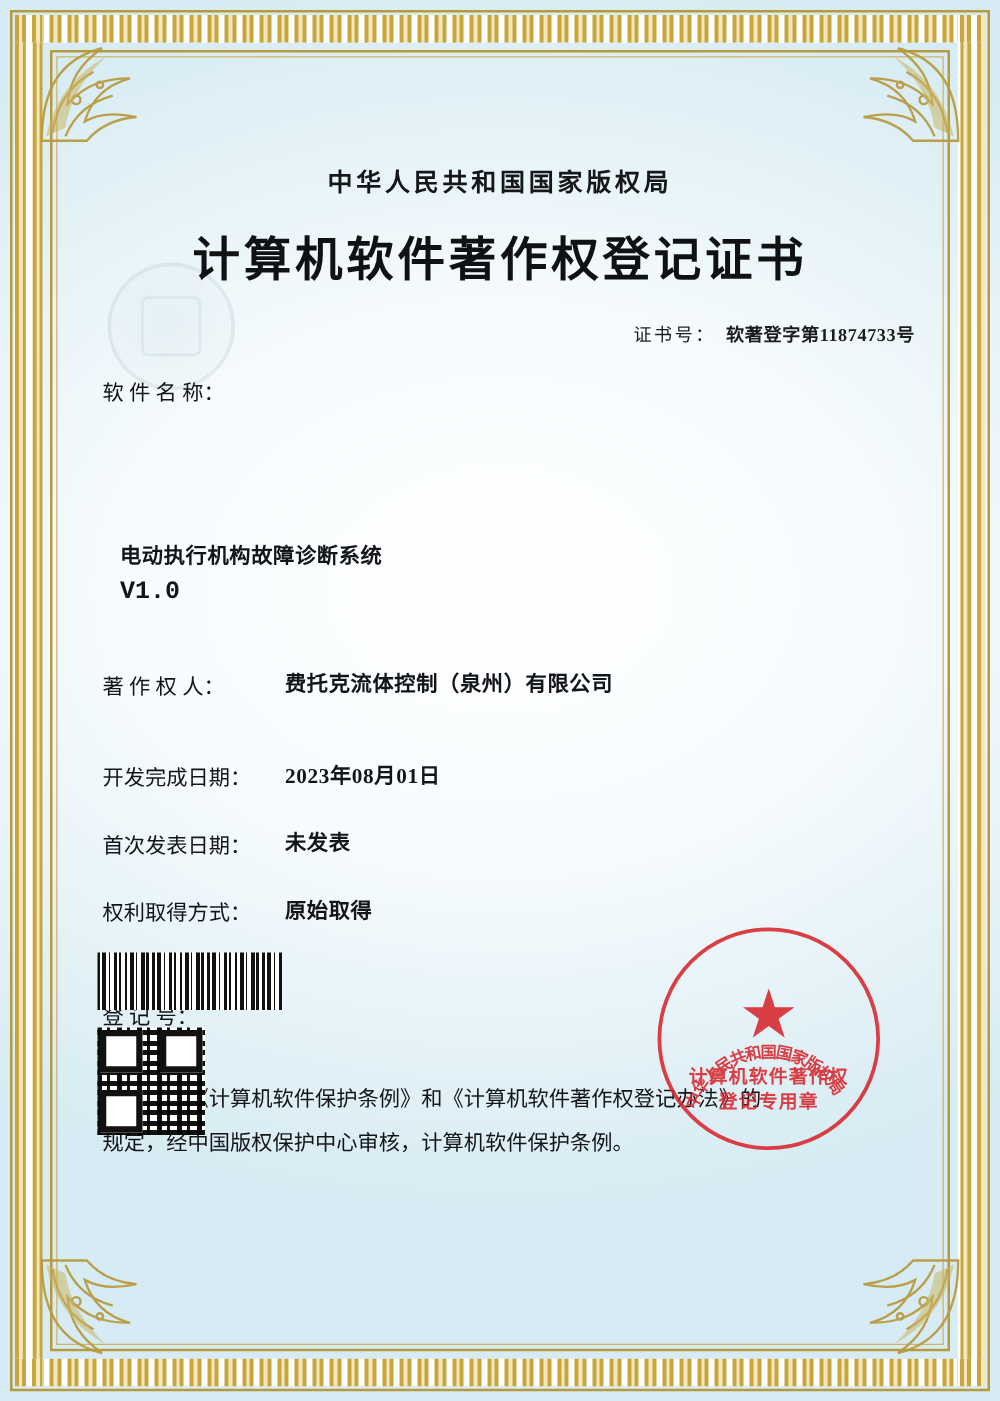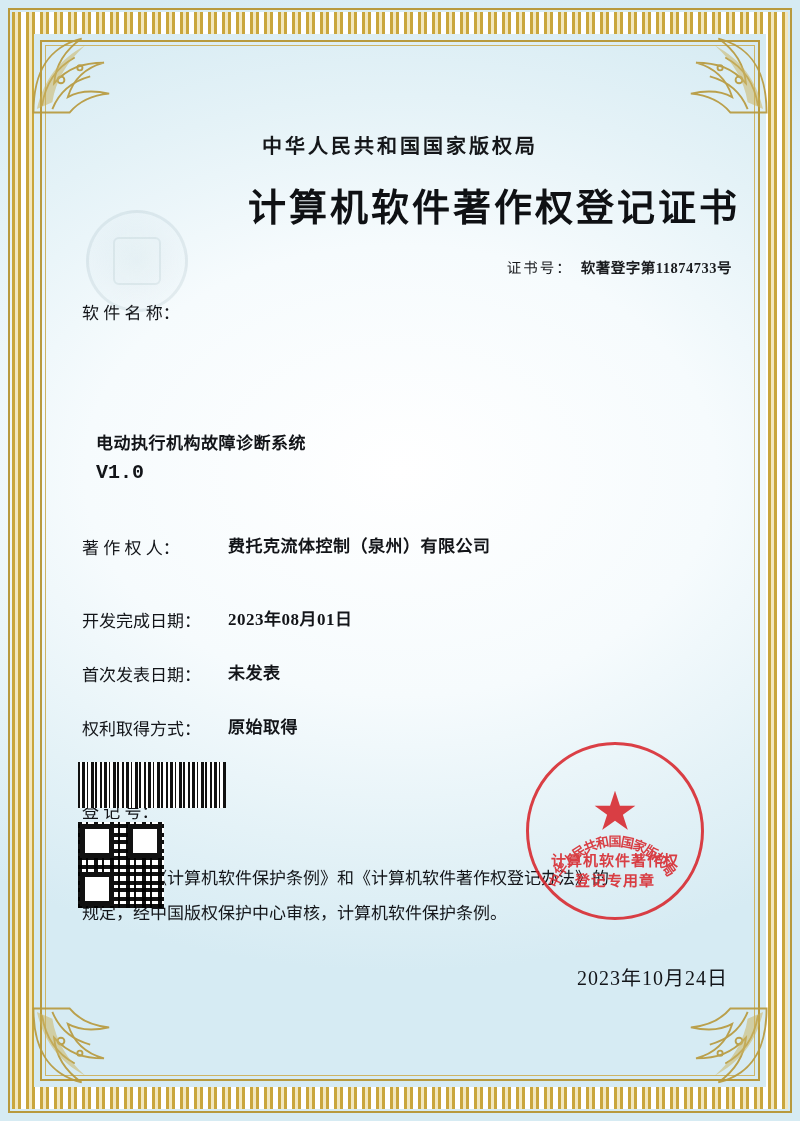--- a/index.html
+++ b/index.html
@@ -101,21 +101,21 @@
   .title-main {
     text-align: center;
     font-size: 20px;
     letter-spacing: 3px;
     font-weight: bold;
     color: #15171a;
     margin-top: 70px;
     font-family: "Liberation Serif", "DejaVu Serif", serif;
   }
   .title-sub {
-    text-align: right;
+    text-align: center;
     font-size: 38px;
     letter-spacing: 3px;
     font-weight: bold;
     color: #0f1114;
     margin-top: 18px;
     font-family: "Liberation Serif", "DejaVu Serif", serif;
   }
 
   .cert-no {
     margin-top: 24px;
@@ -423,15 +423,14 @@
       <span style="transform: rotate(22deg) translate(-50%,0);">家</span>
       <span style="transform: rotate(33deg) translate(-50%,0);">版</span>
       <span style="transform: rotate(44deg) translate(-50%,0);">权</span>
       <span style="transform: rotate(55deg) translate(-50%,0);">局</span>
     </div>
     <div class="seal-star">★</div>
     <div class="seal-line1">计算机软件著作权</div>
     <div class="seal-line2">登记专用章</div>
   </div>
 
-  <div class="issue-date">2023年10月24日</div>
 
 </div>
 
 </body></html>

